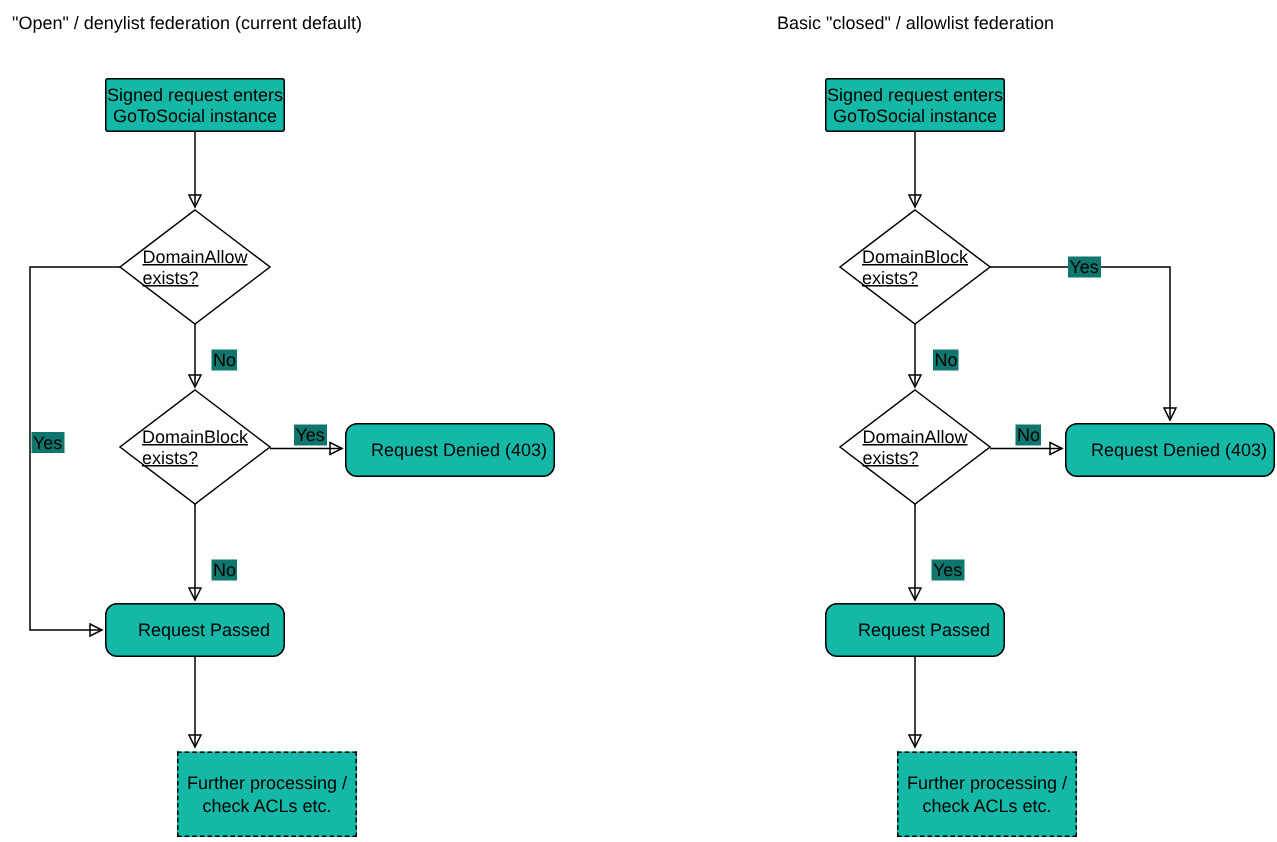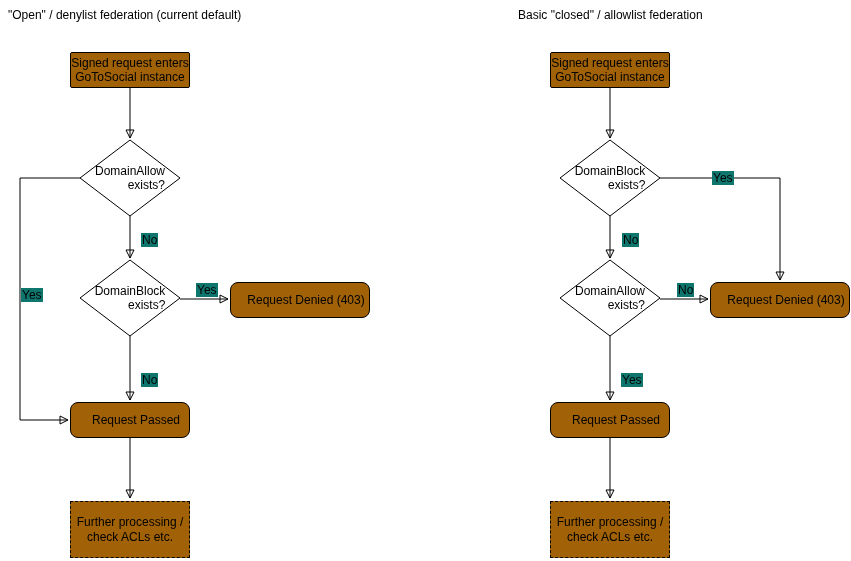--- a/index.html
+++ b/index.html
@@ -28,41 +28,42 @@
     stroke: #000000;
     stroke-width: 1;
     fill: none;
   }
   .edges polygon.shape {
     fill: #ffffff;
   }
   .node {
     position: absolute;
     box-sizing: border-box;
-    background: #a16207;
+    background: #14b8a6;
     border: 1px solid #000000;
     display: flex;
     align-items: center;
     justify-content: center;
     text-align: center;
     white-space: pre-line;
     line-height: 1.2;
   }
   .node.plain { border-radius: 2px; }
   .node.rounded { border-radius: 8px; padding-left: 12px; }
-  .node.dashed { border-style: dashed; border-radius: 0; }
+  .node.dashed { border-style: dashed; border-radius: 0; margin-left: 48px; }
   .diamond-text {
     position: absolute;
     display: flex;
     align-items: center;
     justify-content: center;
-    text-align: right;
+    text-align: left;
     white-space: pre-line;
     line-height: 1.2;
     pointer-events: none;
+    text-decoration: underline;
   }
   .diagram-title {
     position: absolute;
     white-space: nowrap;
   }
   .edge-label {
     position: absolute;
     background: #0f766e;
     padding: 0 1px;
     line-height: 1.2;

